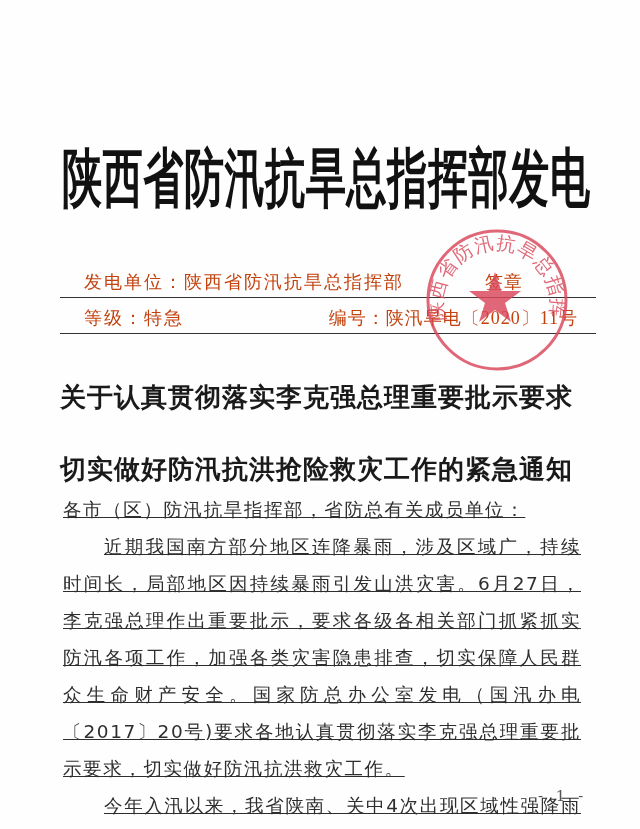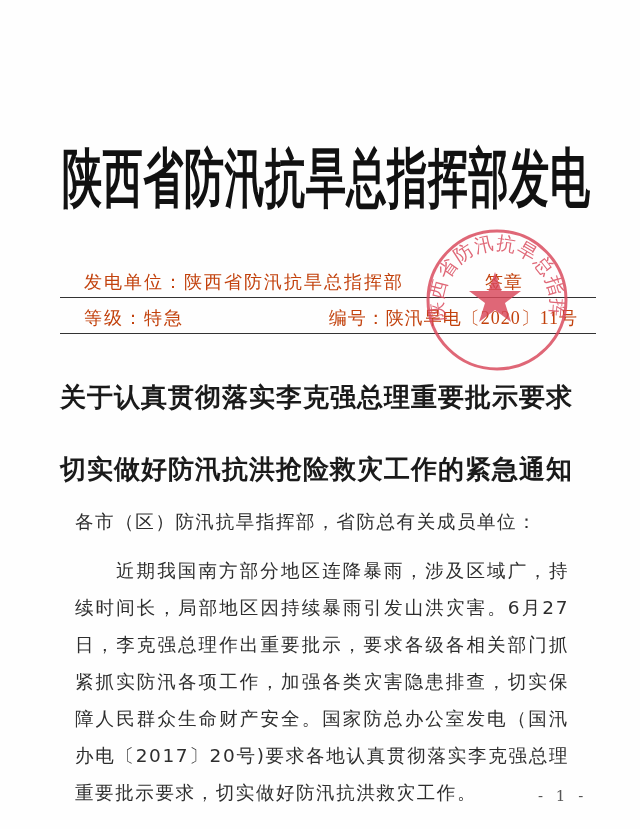--- a/index.html
+++ b/index.html
@@ -102,21 +102,22 @@
       top: 491px;
       width: 518px;
       font-family: "DejaVu Sans", sans-serif;
       font-size: 18.5px;
       line-height: 37px;
       color: #2e2e2e;
       letter-spacing: 1.6px;
       text-align: justify;
     }
     .body-text p {
-      margin: 12px;
+      margin: 0;
+      text-decoration: underline;
     }
     .body-text .indent {
       text-indent: 41px;
     }
     .page-number {
       position: absolute;
       left: 538px;
       top: 787px;
       font-family: "DejaVu Serif", serif;
       font-size: 15px;

